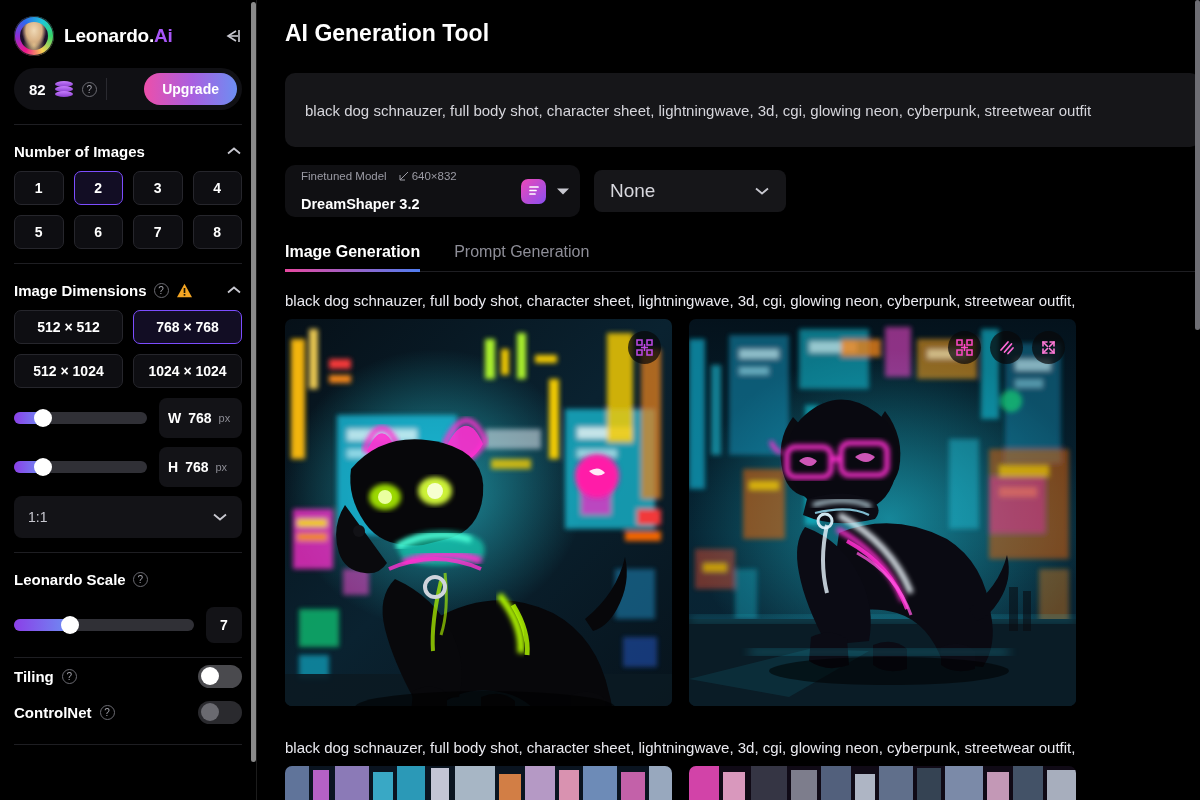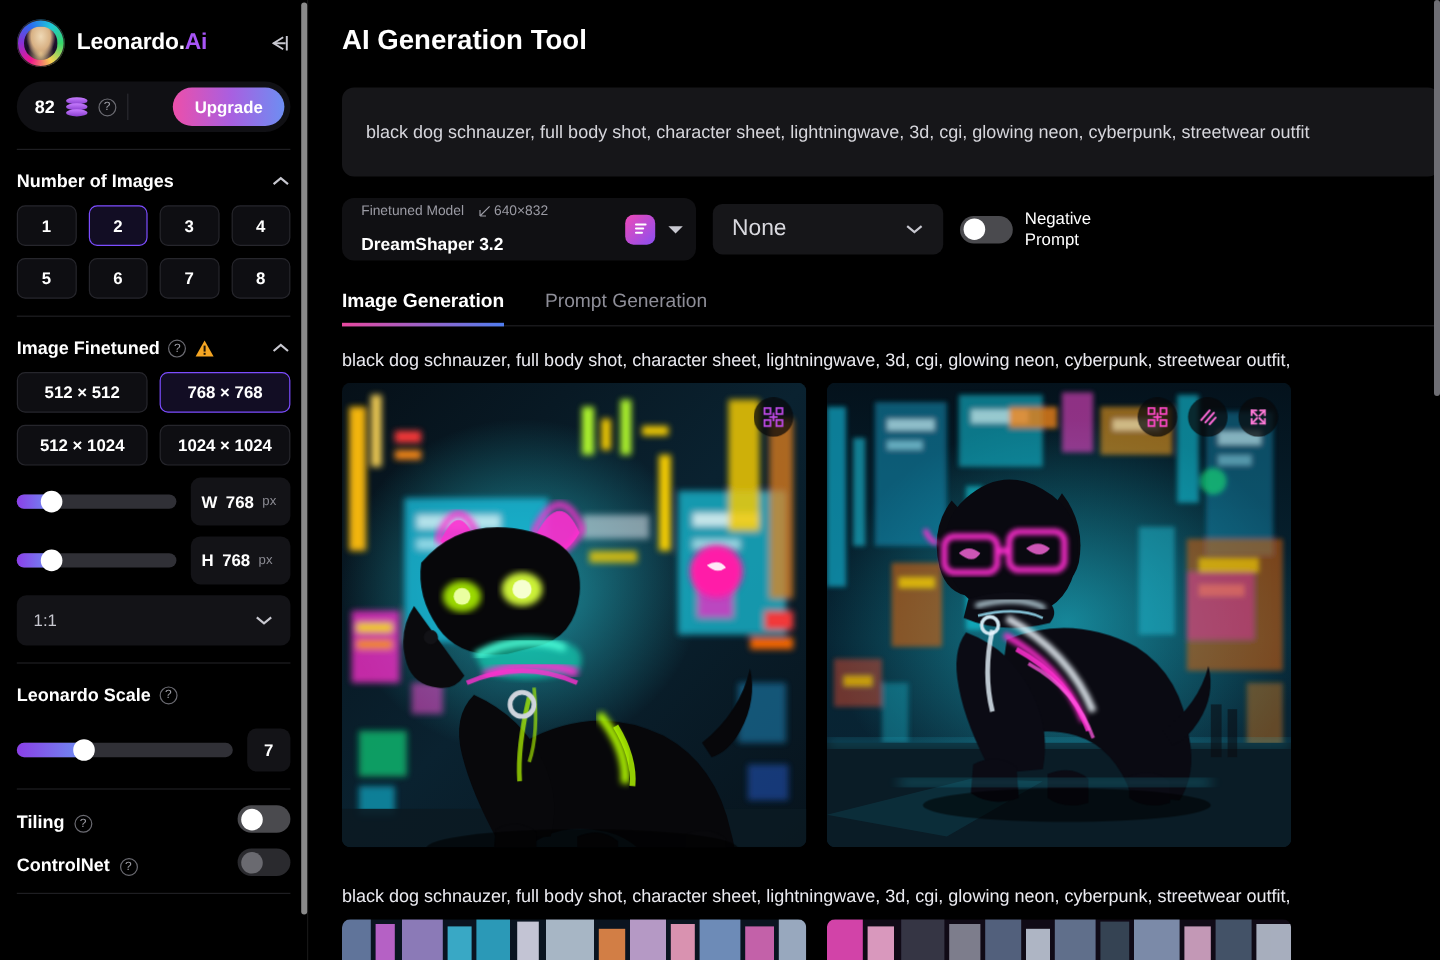--- a/index.html
+++ b/index.html
@@ -120,21 +120,21 @@
   .select span { font-size:14px; color:#c8c8d0; }
   .select .cv { margin-left:auto; color:#c8c8d0; }
 
   .gs-row { display:flex; align-items:center; gap:12px; margin-top:8px; }
   .gs-box {
     width:36px; height:36px; border-radius:8px; background:#131317;
     display:flex; align-items:center; justify-content:center;
     font-size:14px; font-weight:bold;
   }
 
-  .toggle-row { display:flex; align-items:flex-end; gap:8px; height:36px; }
+  .toggle-row { display:flex; align-items:center; gap:8px; height:36px; }
   .toggle-row .t-label { font-size:15px; font-weight:bold; }
   .switch {
     margin-left:auto; width:44px; height:23px; border-radius:12px;
     background:#4a4a4e; position:relative; cursor:pointer; flex:0 0 44px;
   }
   .switch .dot {
     position:absolute; top:2.5px; left:3px; width:18px; height:18px;
     border-radius:50%; background:#fff;
   }
   .switch.off-dim { background:#2a2a2e; }
@@ -271,21 +271,21 @@
     <div class="grid4">
       <div class="opt">5</div>
       <div class="opt">6</div>
       <div class="opt">7</div>
       <div class="opt">8</div>
     </div>
 
     <div class="hr"></div>
 
     <div class="sect-head">
-      <div class="sect-title">Image Finetuned</div>
+      <div class="sect-title">Image Dimensions</div>
       <div class="qmark">?</div>
       <svg class="warn-ico" viewBox="0 0 20 18">
         <path d="M10 1 L19 17 H1 Z" fill="#f5a623"></path>
         <rect x="9" y="6" width="2" height="6" fill="#1a1205"></rect>
         <rect x="9" y="13.2" width="2" height="2" fill="#1a1205"></rect>
       </svg>
       <svg class="chev-up" width="16" height="10" viewBox="0 0 16 10">
           <path d="M2 7.5 L8 2.5 L14 7.5" fill="none" stroke="#c8c8d0" stroke-width="1.8"></path>
         </svg>
     </div>
@@ -395,26 +395,20 @@
           </svg>
       </div>
 
       <div class="none-select">
         <span>None</span>
         <svg class="cv" width="16" height="10" viewBox="0 0 16 10">
             <path d="M2 2.5 L8 7.5 L14 2.5" fill="none" stroke="#c8c8d0" stroke-width="1.8"></path>
           </svg>
       </div>
 
-      <div class="sw-group">
-        <div class="switch">
-            <div class="dot"></div>
-          </div>
-        <div class="sw-label">Negative Prompt</div>
-      </div>
     </div>
 
     <div class="tabs-row">
       <div class="tab active">Image Generation</div>
       <div class="tab">Prompt Generation</div>
     </div>
 
     <div class="res-prompt">black dog schnauzer, full body shot, character sheet, lightningwave, 3d, cgi, glowing neon, cyberpunk, streetwear outfit,</div>
     <div class="img-row">
 

